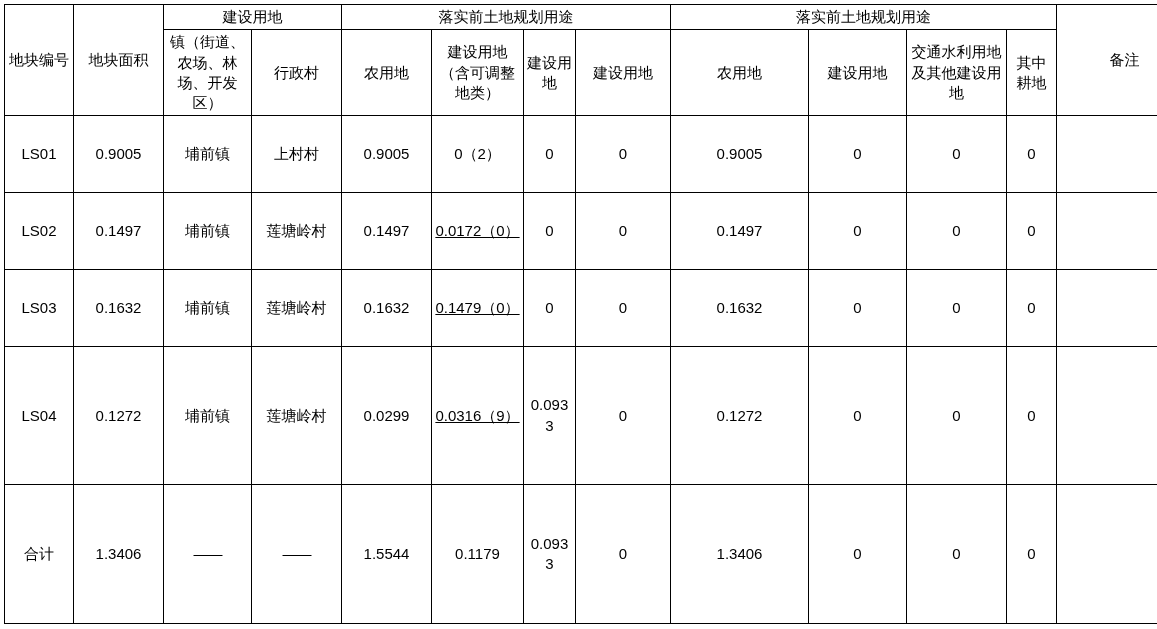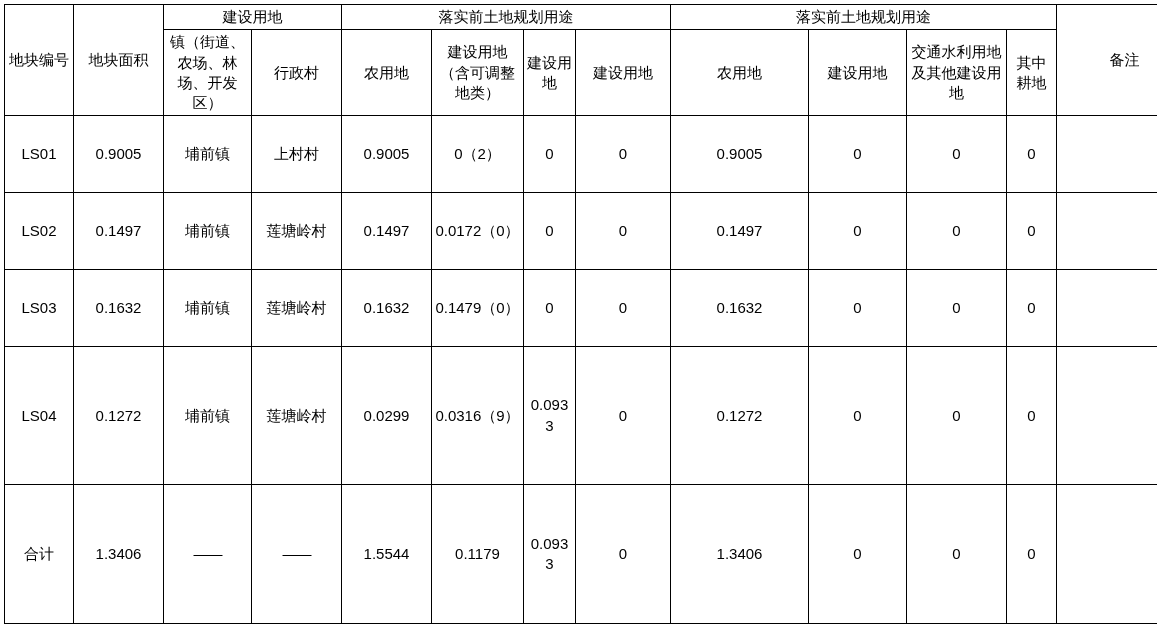--- a/index.html
+++ b/index.html
@@ -48,20 +48,21 @@
   .total-row td {
     font-weight: bold;
     font-size: 15.5px;
   }
   .dash {
     font-size: 15px;
     letter-spacing: -1px;
   }
   .two-line {
     line-height: 1.3;
+    text-decoration: underline;
   }
   .vert-tight {
     line-height: 1.25;
   }
   
   col.c0 { width: 69px; }
   col.c1 { width: 90px; }
   col.c2 { width: 88px; }
   col.c3 { width: 90px; }
   col.c4 { width: 90px; }

